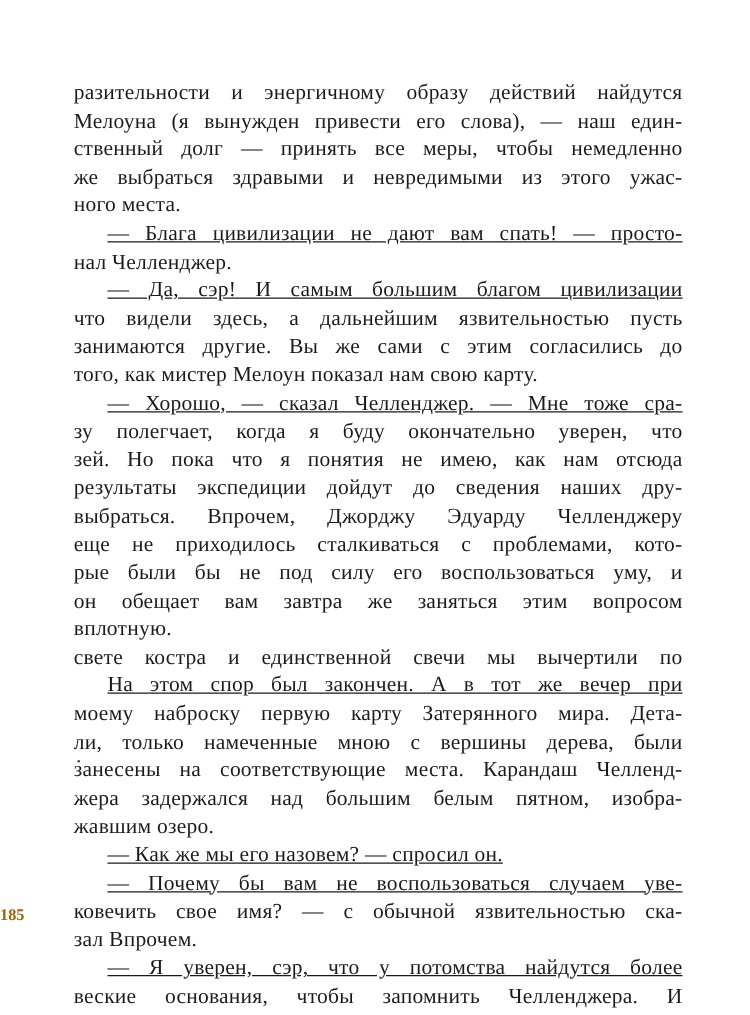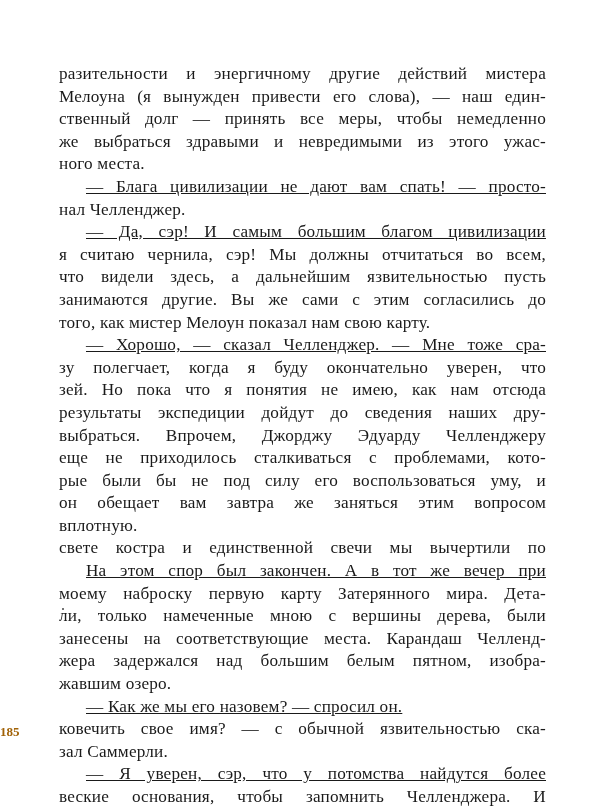--- a/index.html
+++ b/index.html
@@ -16,48 +16,48 @@
   .page-number {
     position: absolute; top: 724px; left: 0; width: 600px; 
     font-family: "Liberation Serif", "DejaVu Serif", serif; font-size: 13px; font-weight: bold; color: #a16207;
   }
   .speck { position: absolute; left: 62px; top: 608px; width: 2px; height: 2px; background: #444; border-radius: 1px; }
 </style>
 </head>
 <body>
 
 <div class="page" id="page-body">
-    <span class="line">разительности и энергичному другие действий мистера</span>
+    <span class="line">разительности и энергичному образу действий найдутся</span>
     <span class="line">Мелоуна (я вынужден привести его слова), — наш един-</span>
     <span class="line">ственный долг — принять все меры, чтобы немедленно</span>
     <span class="line">же выбраться здравыми и невредимыми из этого ужас-</span>
     <span class="line last">ного места.</span>
     <span class="line indent">— Блага цивилизации не дают вам спать! — просто-</span>
     <span class="line last">нал Челленджер.</span>
     <span class="line indent">— Да, сэр! И самым большим благом цивилизации</span>
-    <span class="line">я считаю чернила, сэр! Мы должны отчитаться во всем,</span>
     <span class="line">что видели здесь, а дальнейшим язвительностью пусть</span>
     <span class="line">занимаются другие. Вы же сами с этим согласились до</span>
     <span class="line last">того, как мистер Мелоун показал нам свою карту.</span>
     <span class="line indent">— Хорошо, — сказал Челленджер. — Мне тоже сра-</span>
     <span class="line">зу полегчает, когда я буду окончательно уверен, что</span>
     <span class="line">зей. Но пока что я понятия не имею, как нам отсюда</span>
     <span class="line">результаты экспедиции дойдут до сведения наших дру-</span>
     <span class="line">выбраться. Впрочем, Джорджу Эдуарду Челленджеру</span>
     <span class="line">еще не приходилось сталкиваться с проблемами, кото-</span>
     <span class="line">рые были бы не под силу его воспользоваться уму, и</span>
     <span class="line">он обещает вам завтра же заняться этим вопросом</span>
     <span class="line last">вплотную.</span>
     <span class="line">свете костра и единственной свечи мы вычертили по</span>
     <span class="line indent">На этом спор был закончен. А в тот же вечер при</span>
     <span class="line">моему наброску первую карту Затерянного мира. Дета-</span>
     <span class="line">ли, только намеченные мною с вершины дерева, были</span>
     <span class="line">занесены на соответствующие места. Карандаш Челленд-</span>
     <span class="line">жера задержался над большим белым пятном, изобра-</span>
     <span class="line last">жавшим озеро.</span>
     <span class="line indent last">— Как же мы его назовем? — спросил он.</span>
+    <span class="line indent">— Почему бы вам не воспользоваться случаем уве-</span>
     <span class="line">ковечить свое имя? — с обычной язвительностью ска-</span>
-    <span class="line last">зал Саммерли.</span>
+    <span class="line last">зал Впрочем.</span>
     <span class="line indent">— Я уверен, сэр, что у потомства найдутся более</span>
     <span class="line">веские основания, чтобы запомнить Челленджера. И</span>
   </div>
 <div class="speck"></div>
 <div class="page-number">185</div>
 
 </body></html>

